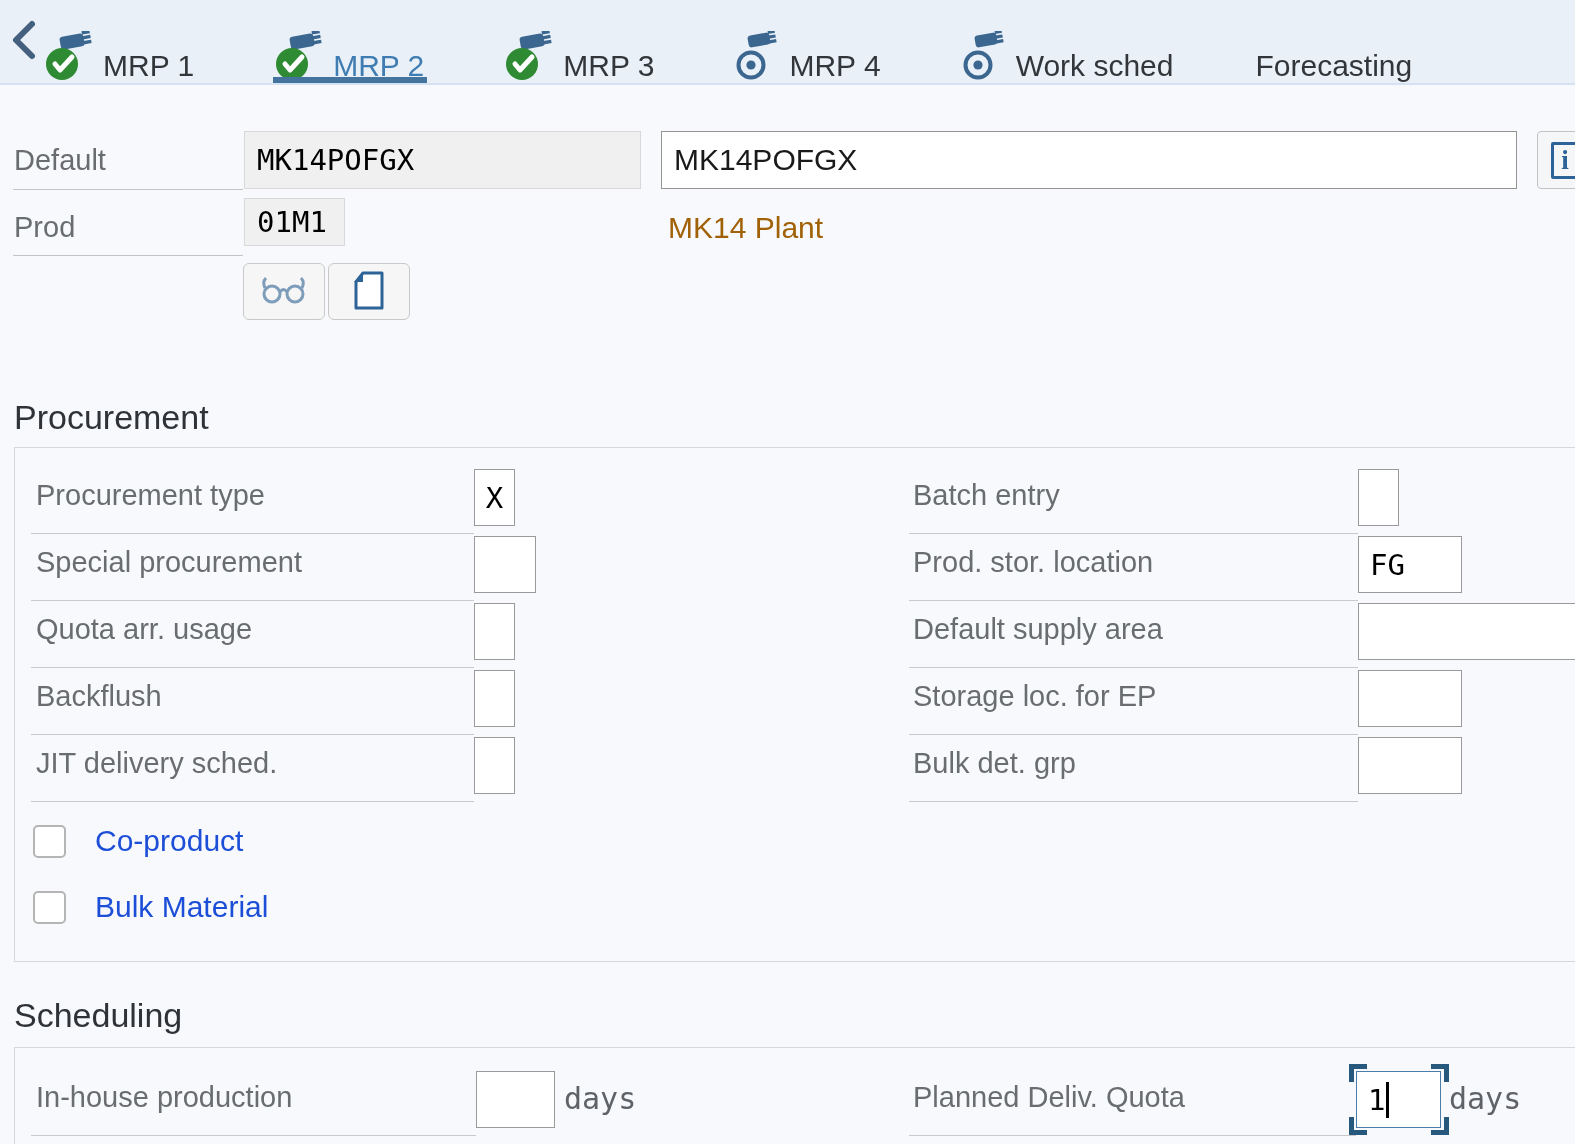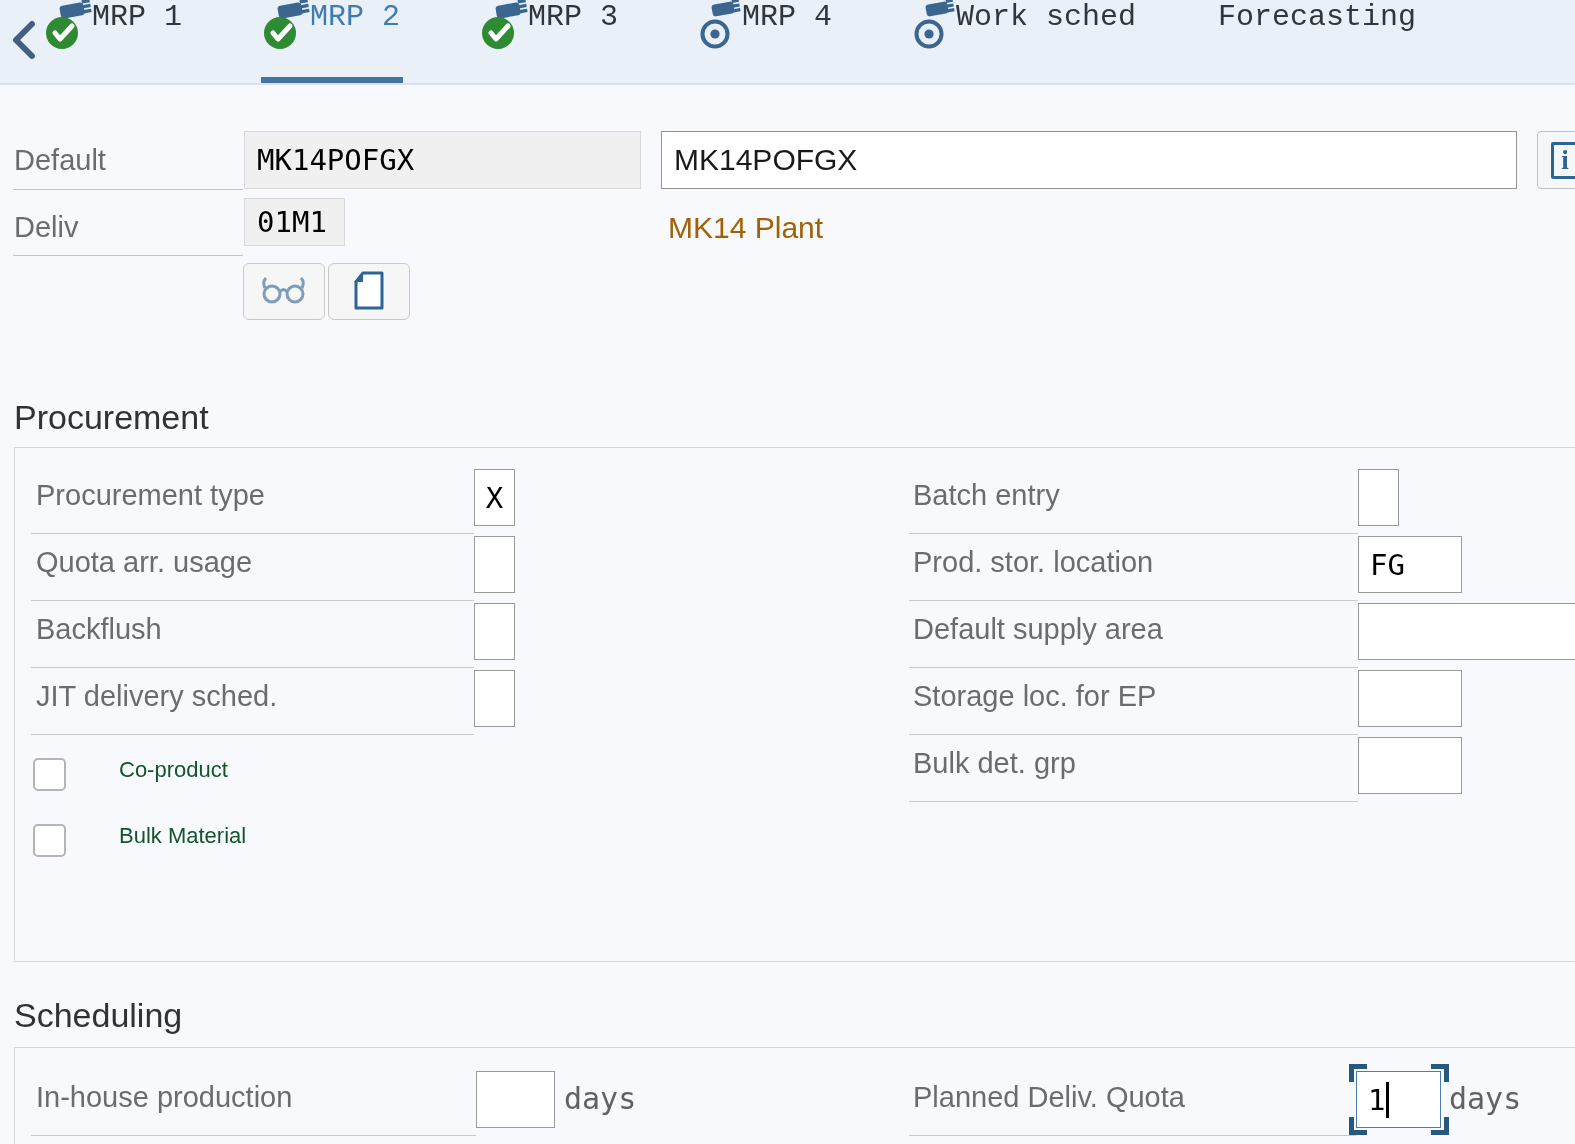--- a/index.html
+++ b/index.html
@@ -9,22 +9,22 @@
     font-family:"Liberation Sans", sans-serif;
   }
   
   .tabbar{
     position:absolute;top:0;left:0;width:1575px;height:83px;
     background:#e9f0f8;border-bottom:2px solid #d5e2f1;
     display:flex;align-items:center;white-space:nowrap;
   }
   .backbtn{width:46px;height:100%;display:flex;align-items:center;justify-content:center;flex:0 0 auto;cursor:pointer;}
   .tab{
-    position:relative;height:100%;display:flex;align-items:flex-start;
-    margin-right:82px;font-size:30px;color:#32363a;cursor:pointer;flex:0 0 auto;font-family:Liberation Mono, monospace;
+    position:relative;height:100%;display:flex;align-items:flex-end;gap:11px;
+    margin-right:82px;font-size:30px;color:#32363a;cursor:pointer;flex:0 0 auto;
   }
   .tab.selected{color:#3f7cb1;}
   .tab.selected::after{
     content:"";position:absolute;left:-3px;right:-3px;bottom:0;height:6px;background:#44749e;
   }
   .tabicon svg{display:block;}
   
   .lbl{position:absolute;color:#6a6d70;font-size:29px;}
   .ro-input{
     position:absolute;box-sizing:border-box;background:#f0f0f0;border:1px solid #d8d8d8;
@@ -72,21 +72,21 @@
   .gcol.right .finput{left:463px;}
   .w-xs{width:41px;padding:0;justify-content:center;}
   .w-s{width:62px;}
   .w-m{width:104px;}
   .w-xl{width:218px;}
   .cbrow{position:relative;height:66px;}
   .cbox{
     position:absolute;left:18px;top:12px;width:33px;height:33px;box-sizing:border-box;
     background:#fff;border:2px solid #b5b5b5;border-radius:5px;cursor:pointer;
   }
-  .cblabel{position:absolute;left:80px;top:11px;font-size:22px;color:#14532d;margin-left:24px;}
+  .cblabel{position:absolute;left:80px;top:11px;font-size:30px;color:#1d4ed8;}
   
   .sched .gcol.left  .frow::after{left:16px;width:445px;}
   .sched .gcol.right .frow::after{left:14px;width:447px;}
   .sched .gcol .finput{left:461px;}
   .funit{position:absolute;top:12px;font-family:"DejaVu Sans Mono", monospace;font-size:30px;color:#5f6368;}
   .gcol.left  .funit{left:549px;}
   .gcol.right .funit{left:554px;}
   .finput.focused{border:1px solid #4a7da9;}
   .caret{display:inline-block;width:3px;height:36px;background:#000;margin-left:1px;}
   .fcorner{position:absolute;width:18px;height:18px;box-sizing:border-box;}
@@ -193,21 +193,21 @@
 </div>
 
 <span class="lbl" style="left:14px;top:144px;">Default</span>
 <div class="ro-input" style="left:244px;top:131px;width:397px;height:58px;">MK14POFGX</div>
 <div class="hline" style="left:13px;top:189px;width:230px;"></div>
 <div class="wh-input" style="left:661px;top:131px;width:856px;height:58px;">MK14POFGX</div>
 <div class="info-btn">
   <div class="info-glyph">i</div>
 </div>
 
-<span class="lbl" style="left:14px;top:211px;">Deliv</span>
+<span class="lbl" style="left:14px;top:211px;">Prod</span>
 <div class="ro-input" style="left:244px;top:198px;width:101px;height:48px;">01M1</div>
 <div class="hline" style="left:13px;top:255px;width:230px;"></div>
 <span class="desc-text" style="left:668px;top:211px;">MK14 Plant</span>
 
 <div class="tool-btn" style="left:243px;top:263px;">
   <span>
     <svg width="48" height="30" viewBox="0 0 48 30" fill="none" stroke="#7e9dbb" stroke-width="3">
       <circle cx="12" cy="19" r="8"></circle>
         <circle cx="35" cy="19" r="8"></circle>
       <path d="M20 17 q3.5 -5 7 0"></path>
@@ -226,20 +226,24 @@
 </div>
 
 <div class="section-title" style="top:398px;">Procurement</div>
 <div class="groupbox" style="top:447px;height:515px;">
   <div class="gcol left" style="top:19px;">
     <div class="frow">
       <span class="flabel">Procurement type</span>
       <div class="finput w-xs">X</div>
     </div>
     <div class="frow">
+      <span class="flabel">Special procurement</span>
+      <div class="finput w-s"></div>
+    </div>
+    <div class="frow">
       <span class="flabel">Quota arr. usage</span>
       <div class="finput w-xs"></div>
     </div>
     <div class="frow">
       <span class="flabel">Backflush</span>
       <div class="finput w-xs"></div>
     </div>
     <div class="frow">
       <span class="flabel">JIT delivery sched.</span>
       <div class="finput w-xs"></div>

